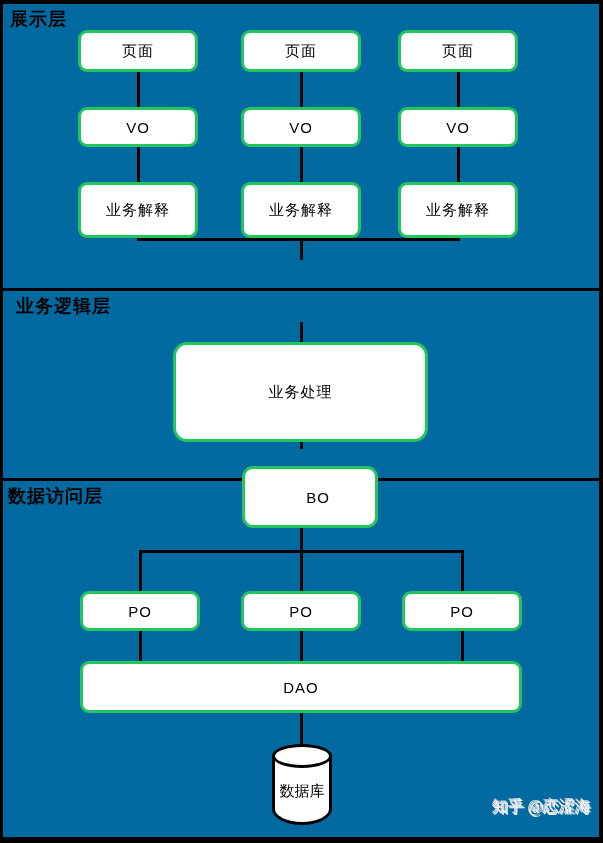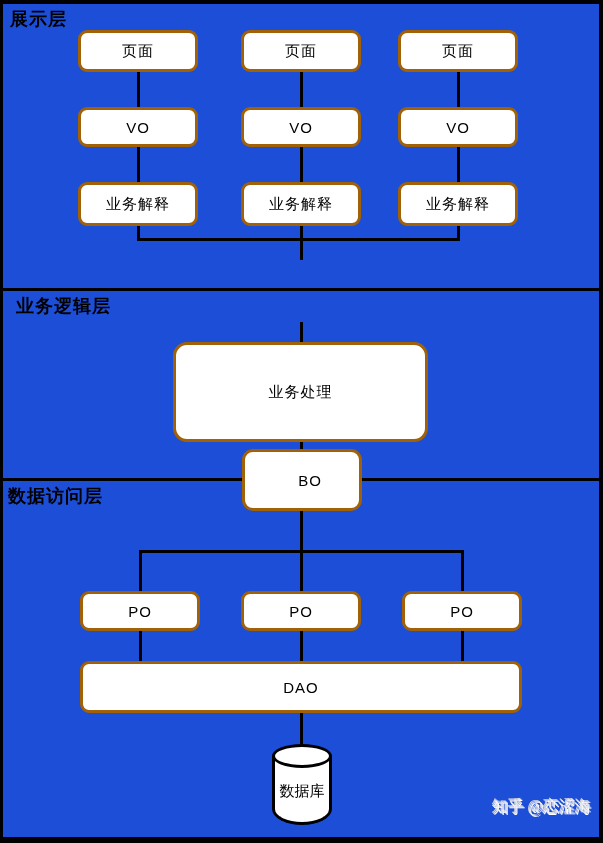--- a/index.html
+++ b/index.html
@@ -3,21 +3,21 @@
 <meta charset="utf-8">
 <style>
   * { margin: 0; padding: 0; box-sizing: border-box; }
   html, body { background: #888; }
   body { font-family: "Liberation Sans", "DejaVu Sans", sans-serif; }
 
   .canvas {
     position: relative;
     width: 603px;
     height: 843px;
-    background: #1d4ed8;
+    background: #0369a1;
     overflow: hidden;
   }
 
   
   .frame {
     position: absolute;
     inset: 0;
     border: 4px solid #000;
     border-left-width: 3px;
     border-bottom-width: 6px;
@@ -51,43 +51,43 @@
 
   
   .v-line, .h-line { position: absolute; background: #000; z-index: 2; }
   .v-line { width: 3px; }
   .h-line { height: 3px; }
 
   
   .node {
     position: absolute;
     background: #fff;
-    border: 3px solid #a16207;
+    border: 3px solid #22c55e;
     border-radius: 9px;
     display: flex;
     align-items: center;
     justify-content: center;
     font-size: 15px;
     color: #000;
     z-index: 3;
     letter-spacing: 1px;
   }
   .node.big { border-radius: 14px; }
   .node.mid { border-radius: 11px; }
 
   
   .c1 { left: 78px; }  .c2 { left: 241px; }  .c3 { left: 398px; }
   .w-std { width: 120px; }
   .row-page   { top: 30px;  height: 42px; }
   .row-vo     { top: 107px; height: 40px; }
-  .row-interp { top: 182px; height: 44px; }
+  .row-interp { top: 182px; height: 56px; }
 
   .dto  { left: 242px; top: 260px; width: 120px; height: 62px; }
   .proc { left: 173px; top: 342px; width: 255px; height: 100px; }
-  .bo   { left: 242px; top: 449px; width: 120px; height: 62px; padding-left: 16px; }
+  .bo   { left: 242px; top: 466px; width: 136px; height: 62px; padding-left: 16px; }
   .po1  { left: 80px;  top: 591px; width: 120px; height: 40px; }
   .po2  { left: 241px; top: 591px; width: 120px; height: 40px; }
   .po3  { left: 402px; top: 591px; width: 120px; height: 40px; }
   .dao  { left: 80px;  top: 661px; width: 442px; height: 52px; }
 
   
   .cylinder { position: absolute; left: 272px; top: 744px; width: 60px; height: 81px; z-index: 3; }
   .cyl-body {
     position: absolute; left: 0; top: 12px; width: 60px; height: 69px;
     background: #fff; border: 3px solid #000; border-top: none;

